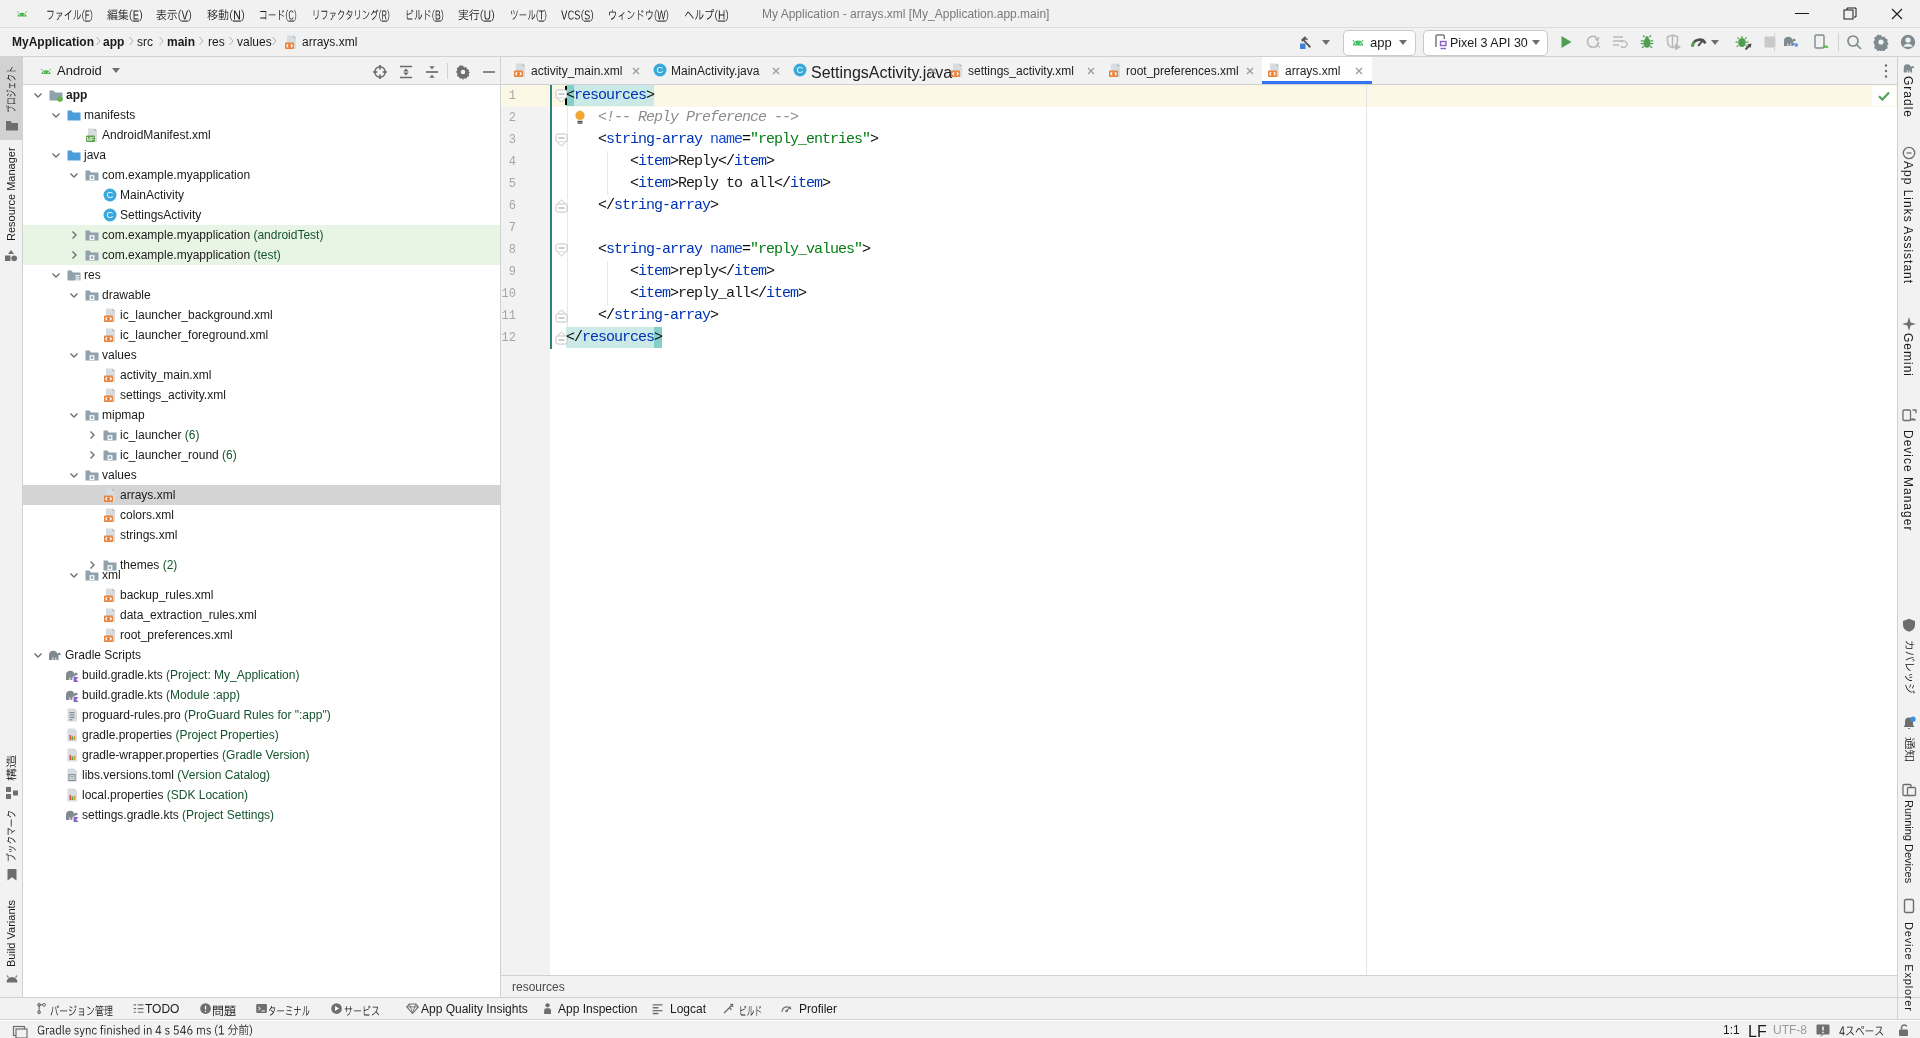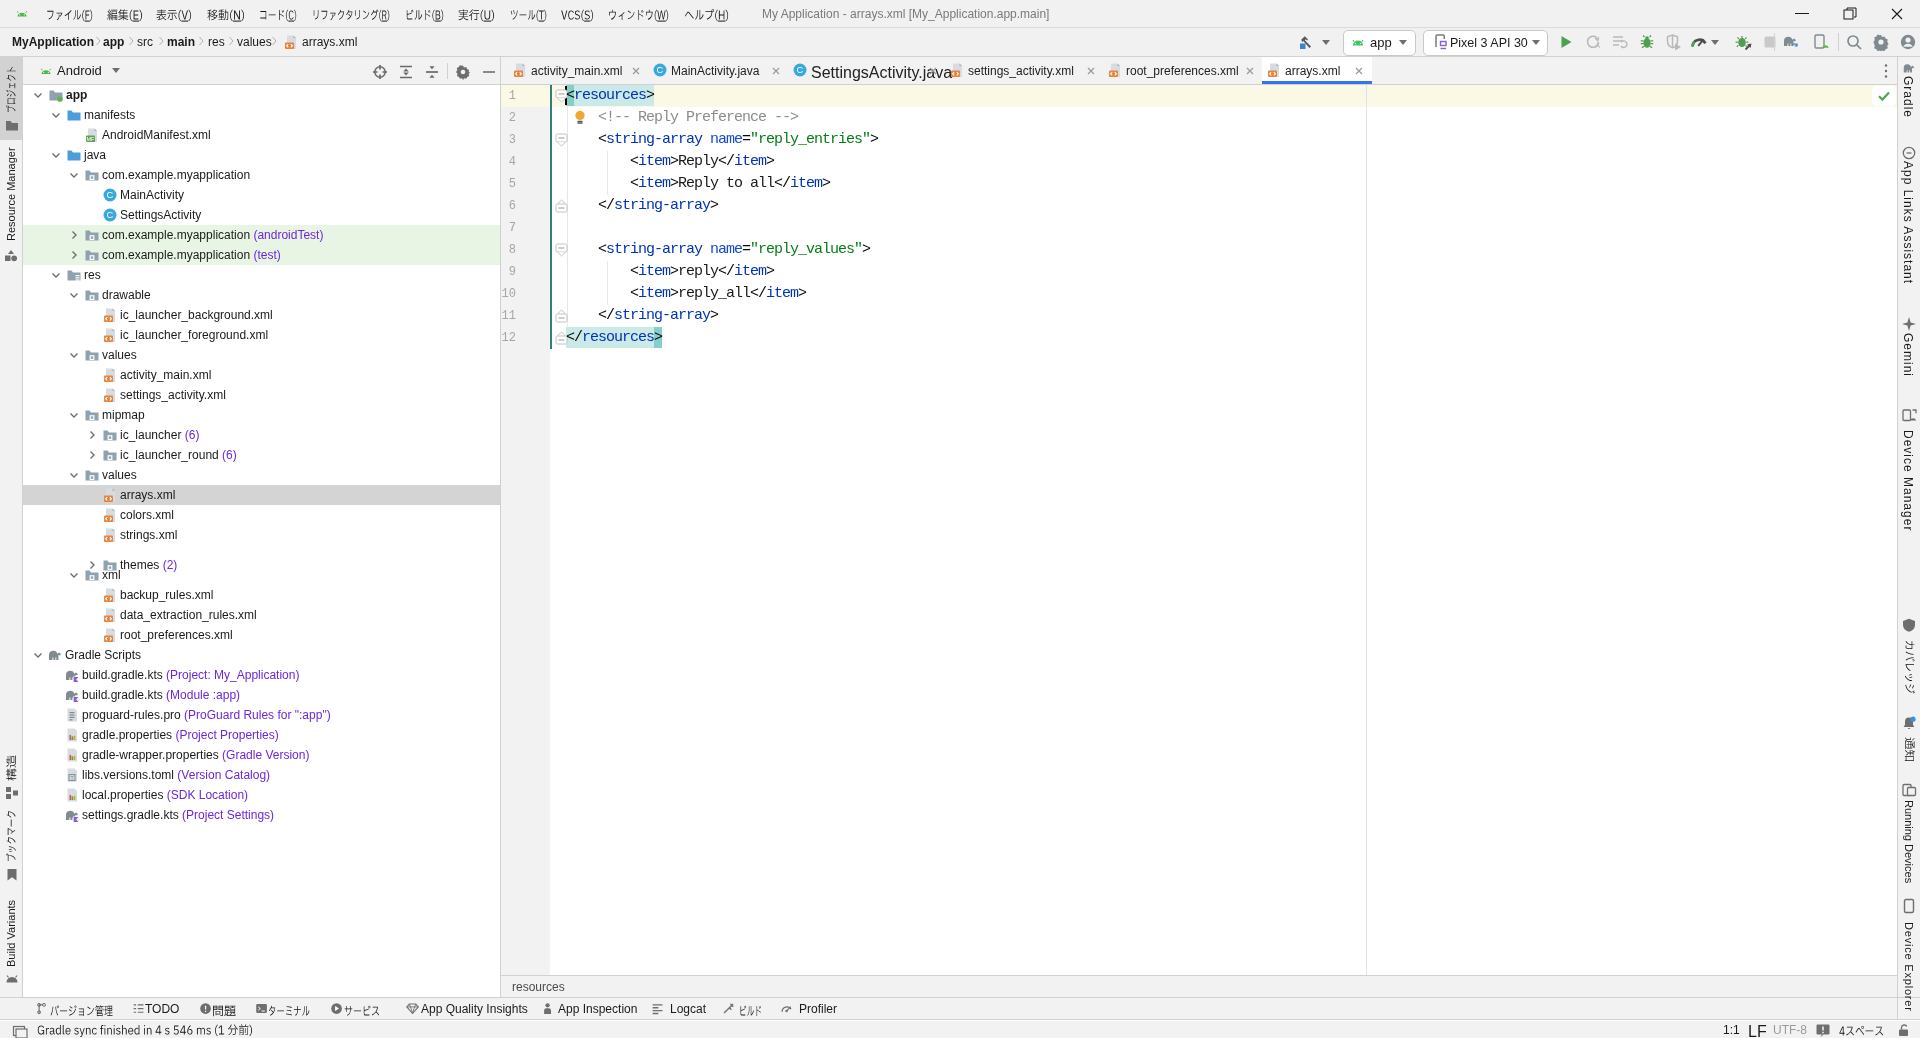--- a/index.html
+++ b/index.html
@@ -1,25 +1,25 @@
 <!DOCTYPE html>
 <html><head><meta charset="utf-8"><style>
 *{margin:0;padding:0;box-sizing:border-box}
 html,body{width:1920px;height:1038px;overflow:hidden}
 body{position:relative;font-family:"Liberation Sans",sans-serif;background:#fff;color:#1a1a1a}
 .ab{position:absolute}
 svg{display:block}
 .row{position:absolute;left:23px;width:477px;height:20px;font-size:12px;line-height:20px;white-space:nowrap}
 .row .ic{position:absolute;top:2px}
 .row .tx{position:absolute;top:0}
-.gray{color:#6d28d9}
+.gray{color:#14532d}
 .b{font-weight:bold}
 .mono{font-family:"Liberation Mono",monospace;font-size:15px;letter-spacing:-1px;line-height:22px;white-space:pre}
 .tag{color:#0033b3}.attr{color:#174ad4}.str{color:#067d17}.sym{color:#080808}
-.cmt{color:#8c8c8c;}
+.cmt{color:#8c8c8c;font-style:italic}
 .bi{position:absolute;font-size:12px;color:#1a1a1a;white-space:nowrap}
 </style></head><body>
 <div class="ab" style="left:0;top:0;width:1920px;height:27px;background:#f1f1f1"></div>
 <div class="ab" style="left:0;top:27px;width:1920px;height:1px;background:#dcdcdc"></div>
 <div class="ab" style="left:0;top:28px;width:1920px;height:28px;background:#f1f1f1"></div>
 <div class="ab" style="left:0;top:56px;width:1920px;height:1px;background:#d1d1d1"></div>
 <div class="ab" style="left:0;top:57px;width:22px;height:940px;background:#f2f2f2"></div>
 <div class="ab" style="left:22px;top:57px;width:1px;height:940px;background:#d1d1d1"></div>
 <div class="ab" style="left:1897px;top:57px;width:1px;height:962px;background:#d1d1d1"></div>
 <div class="ab" style="left:1898px;top:57px;width:22px;height:962px;background:#f2f2f2"></div>

